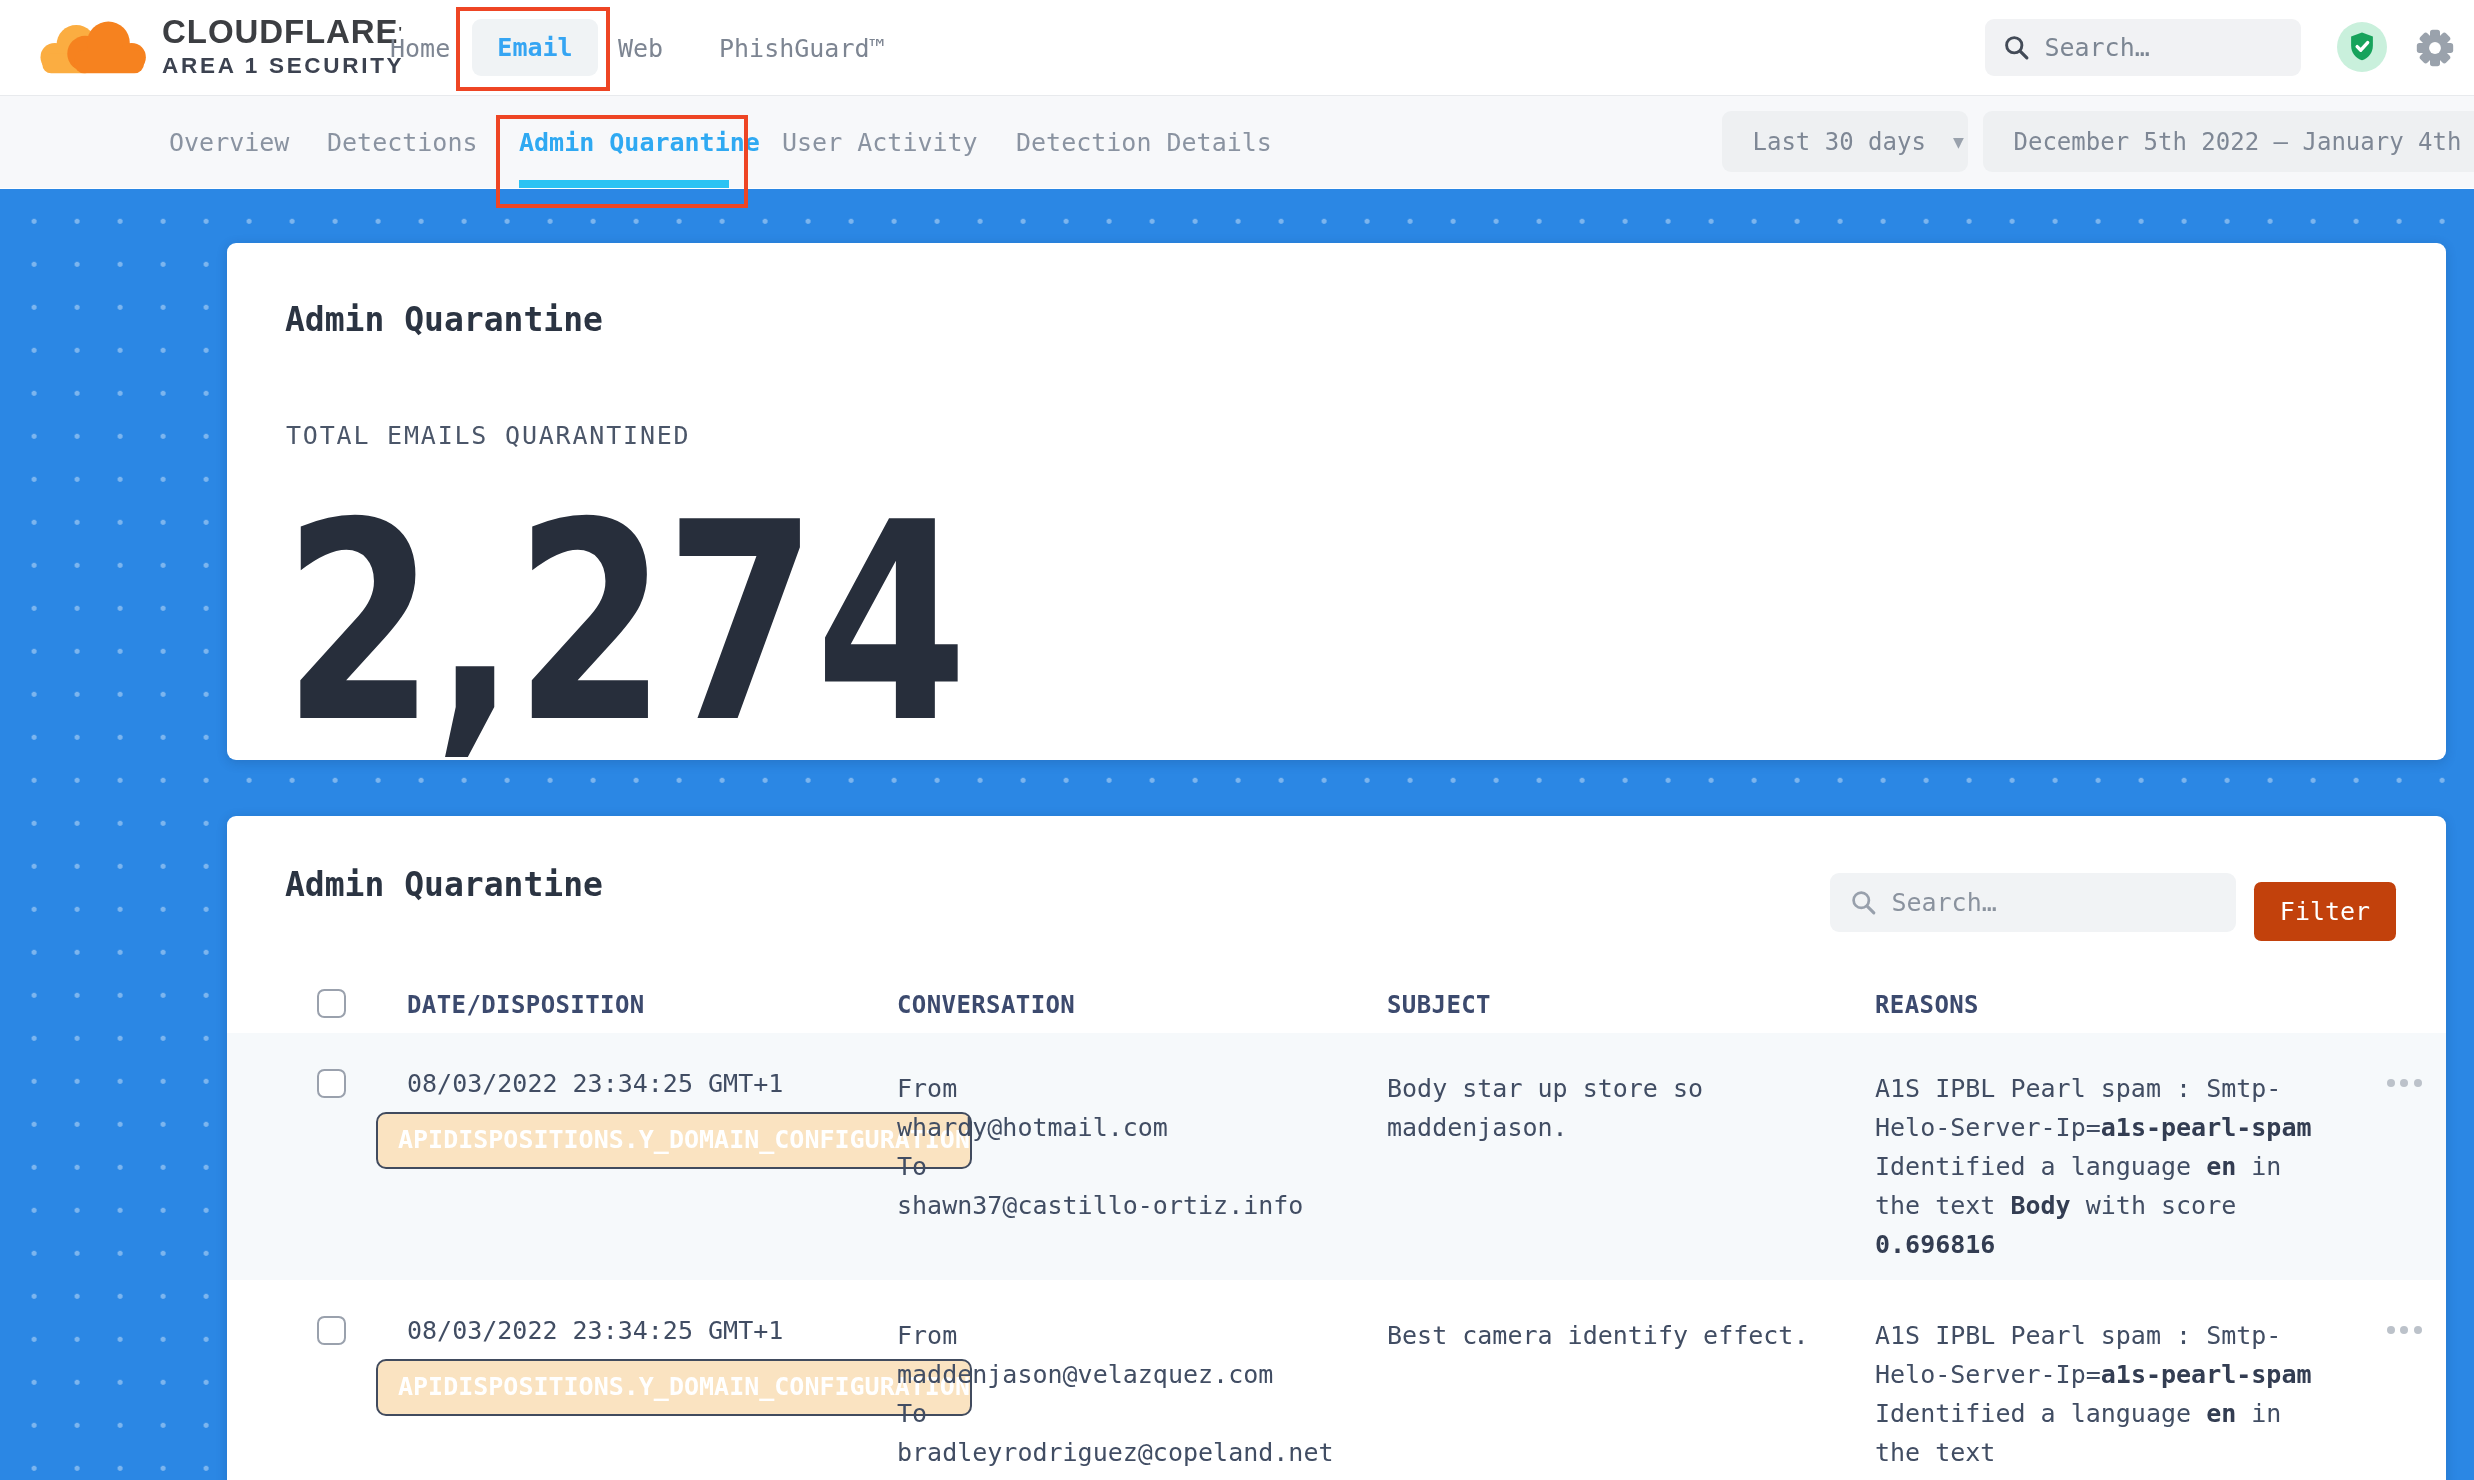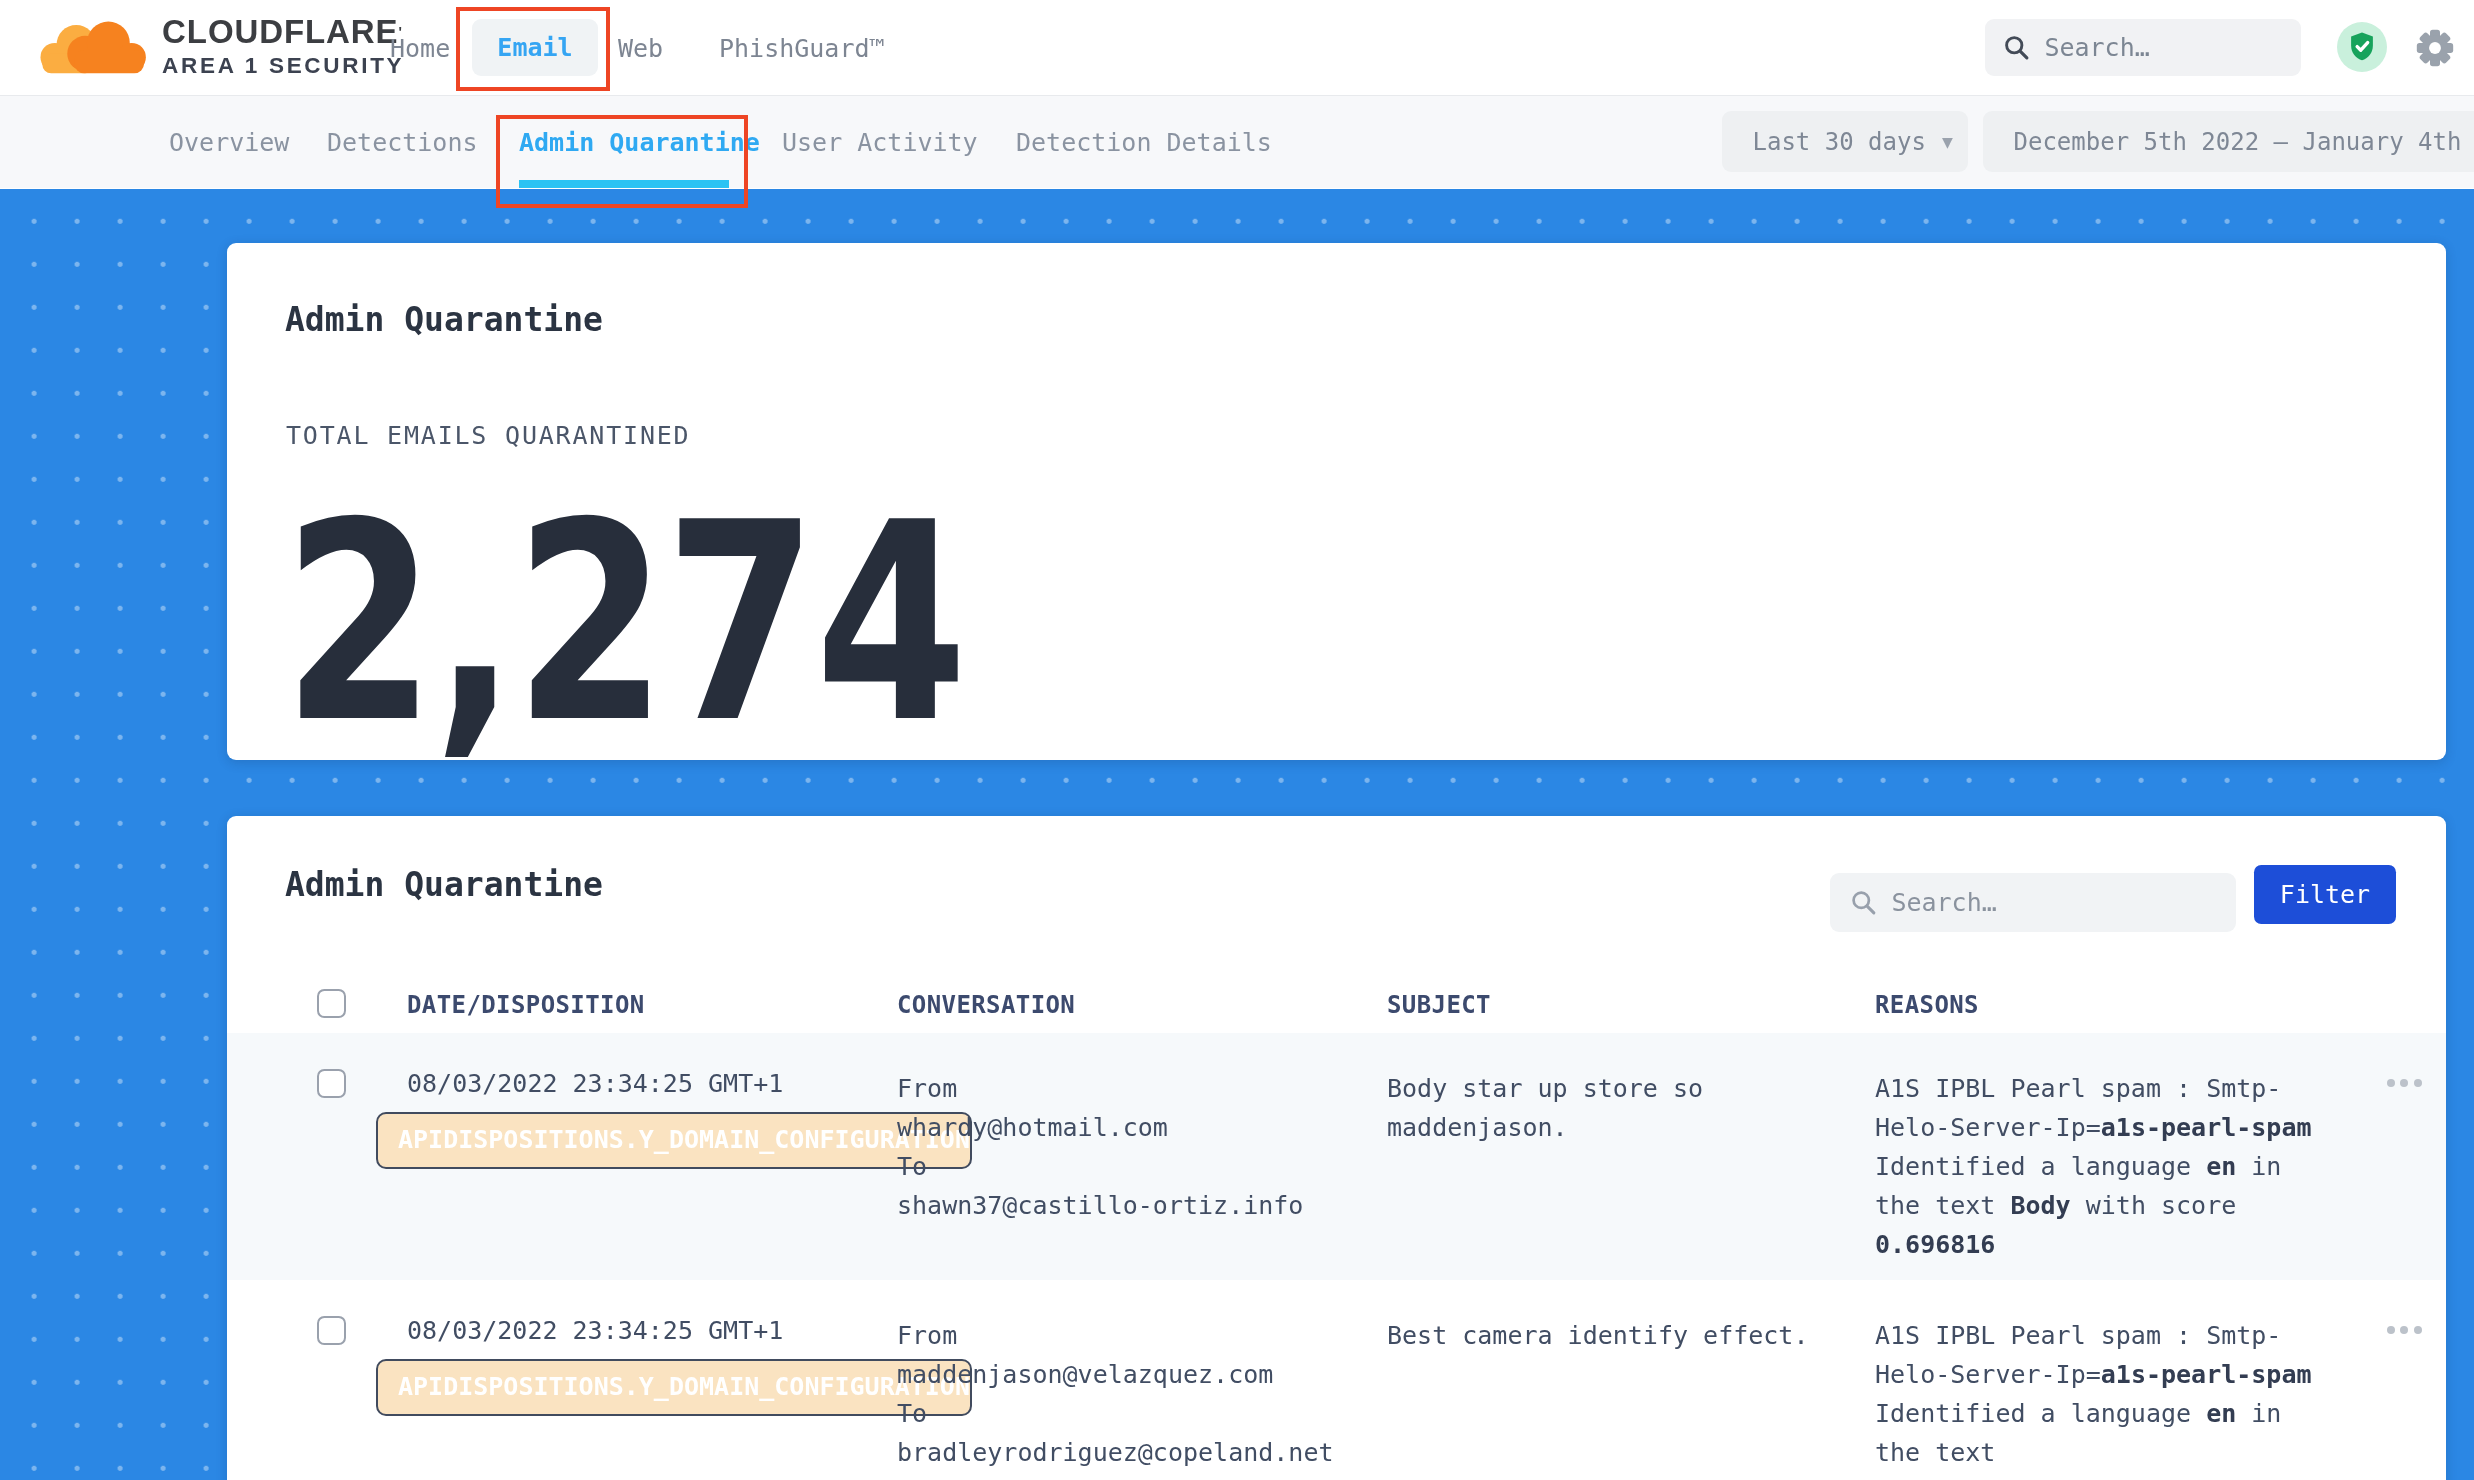--- a/index.html
+++ b/index.html
@@ -36,21 +36,21 @@
   .shield-wrap { position:absolute; left:2337px; top:21.6px; }
   .gear-wrap { position:absolute; left:2415px; top:28px; cursor:pointer; }
 
   
   .subnav { position:absolute; left:0; top:95px; width:2475px; height:93px; background:#f7f8fa; border-top:0.9px solid #e8eaed; z-index:5; }
   .tab { position:absolute; top:50%; transform:translateY(-50%); font-size:25px; color:#8a93a1; cursor:pointer; white-space:nowrap; }
   .tab.active { color:#2fa9f2; font-weight:bold; }
   .tab-underline { position:absolute; left:519px; bottom:0; width:210px; height:8px; background:#2cc3f3; }
   .pill-btn {
     position:absolute; top:15.3px; height:61px; background:#eef0f2; border-radius:9px;
-    color:#7e8795; font-size:24px; display:flex; align-items:center; padding:0 30.5px; gap:16px;
+    color:#7e8795; font-size:24px; display:flex; align-items:center; padding:0 30.5px; gap:27px;
     cursor:pointer; white-space:nowrap;text-align:right;
   }
   .caret { font-size:18px; color:#9aa2ad; }
 
   
   .red-box { position:absolute; border:4.5px solid #ee4524; z-index:100; pointer-events:none; }
   .red-box.email { left:456px; top:7.2px; width:154px; height:84px; }
   .red-box.aq { left:496px; top:115px; width:252px; height:93px; }
 
   
@@ -75,22 +75,22 @@
 
   
   .card2 .card-title { top:49px; }
   .tsearch {
     position:absolute; left:1603px; top:57px; width:406px; height:59px;
     background:#f1f3f5; border-radius:9px; display:flex; align-items:center; padding-left:20px; gap:14.4px;
   }
   .tsearch input { background:transparent; border:none; outline:none; width:296px; font-family:inherit; font-size:25px; color:#58606d; }
   .tsearch input::placeholder { color:#8a929e; }
   .filter-btn {
-    position:absolute; left:2027px; top:49px; width:142px; height:59px;
-    background:#1d4ed8; border:none; border-radius:7.2px; color:#ffffff;
+    position:absolute; left:2027px; top:66px; width:142px; height:59px;
+    background:#c2410c; border:none; border-radius:7.2px; color:#ffffff;
     font-family:inherit; font-size:25px; cursor:pointer;
   }
 
   
   .tgrid { display:grid; grid-template-columns:90px 490px 490px 488px 476px 1fr; padding-left:90px; }
   .thead { position:absolute; left:0; top:160px; width:2219px; height:57px; align-items:center; }
   .th { font-size:24px; font-weight:bold; color:#3c4a6e; letter-spacing:0.4px; }
   .checkbox { display:inline-block; width:29px; height:29px; background:#ffffff; border:2.7px solid #9aa1ad; border-radius:7.2px; cursor:pointer; }
   .rows { position:absolute; left:0; top:217px; width:2219px; }
   .trow { position:relative; min-height:247px; }

